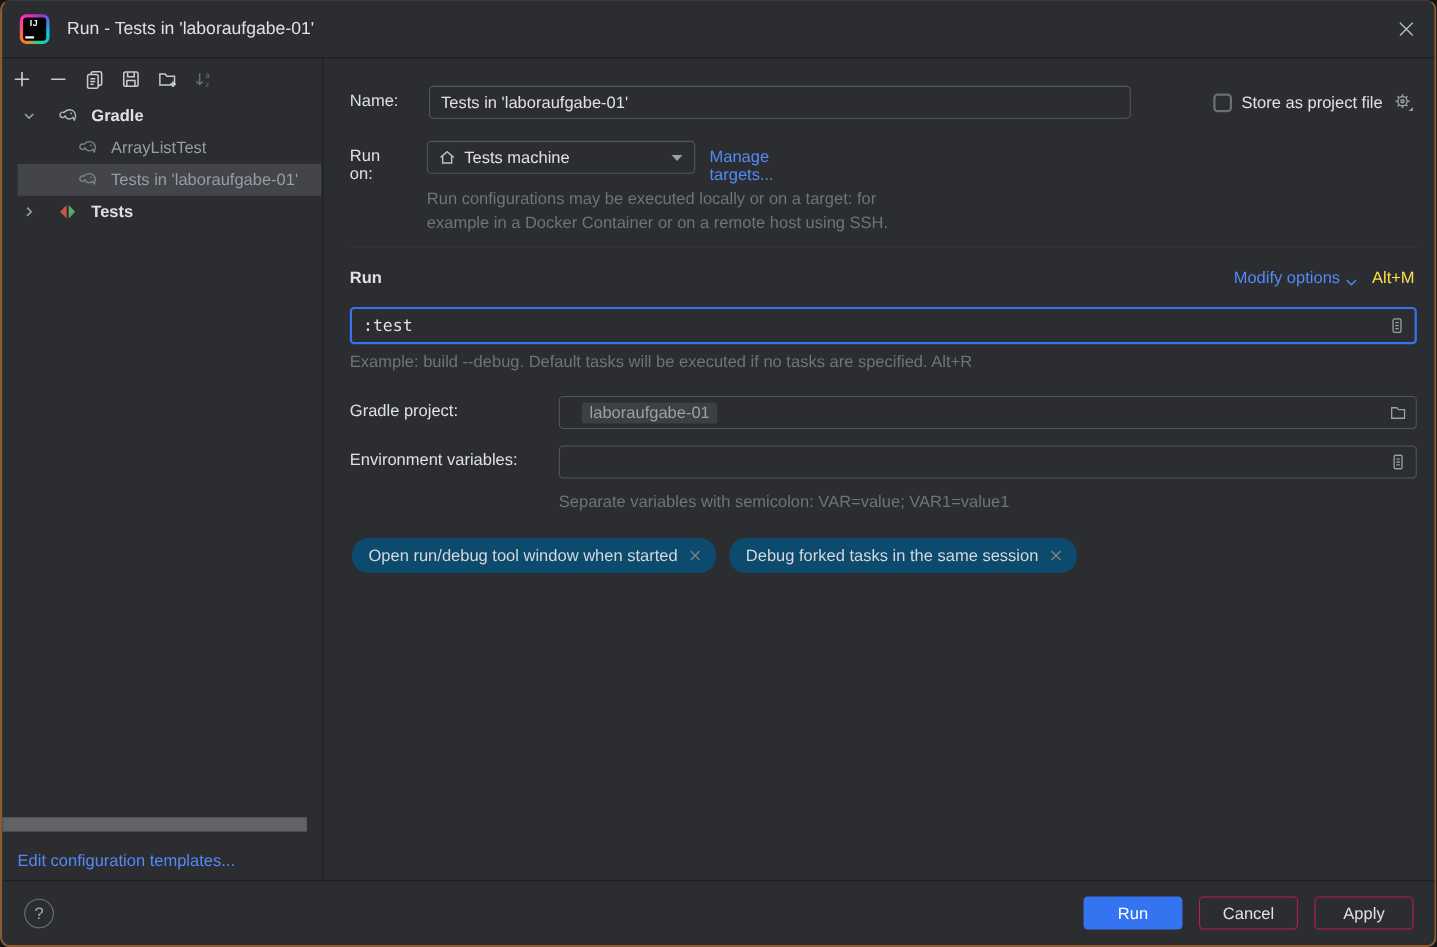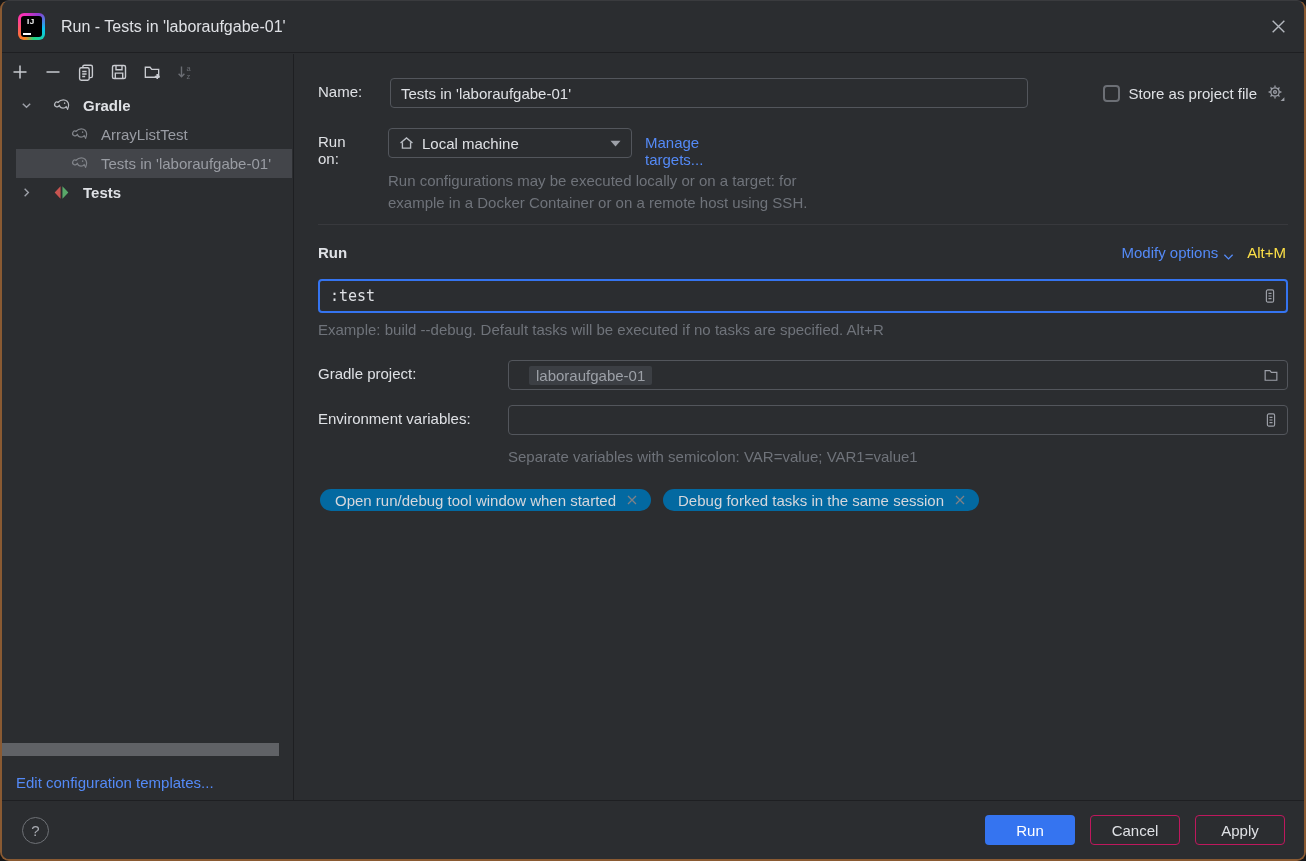--- a/index.html
+++ b/index.html
@@ -62,21 +62,21 @@
   .run-input { position:absolute; left:23px; right:20px; top:225px; height:34px; border:2px solid #3574F0; border-radius:4px; background:#2B2D30; display:flex; align-items:center; }
   .run-input input { font-family:"DejaVu Sans Mono", monospace; font-size:15px; }
   .run-hint { position:absolute; left:23px; top:267px; color:#6F737A; }
   .row-gradle { position:absolute; left:23px; top:306px; height:30px; right:20px; }
   .row-gradle .lbl, .row-env .lbl { position:absolute; left:0; top:5px; }
   .row-gradle .field, .row-env .field { position:absolute; left:190px; right:0; top:0; }
   .ghost-val { color:#9CA0A7; background:#3C3F44; padding:1px 7px; border-radius:2px; margin-left:20px; }
   .row-env { position:absolute; left:23px; top:351px; height:30px; right:20px; }
   .env-hint { position:absolute; left:213px; top:394px; color:#6F737A; }
   .chips { position:absolute; left:25px; top:435px; display:flex; gap:12px; }
-  .chip { height:22px; border-radius:15px; background:#0369a1; display:flex; align-items:center; gap:10px; padding:0 13px 0 15px; color:#D5D7DC; }
+  .chip { height:32px; border-radius:15px; background:#0c4a6e; display:flex; align-items:center; gap:10px; padding:0 13px 0 15px; color:#D5D7DC; }
   .chip-x { display:flex; color:#7E8187; }
   
   .footer { position:absolute; left:0; bottom:0; width:100%; height:59px; border-top:1px solid #1E1F22; display:flex; align-items:center; padding:0 19px 0 20px; background:#2B2D30; }
   .help-btn { width:27px; height:27px; border:1.5px solid #6E7176; border-radius:50%; color:#A8ABB2; display:flex; align-items:center; justify-content:center; font-size:15px; }
   .footer .spacer { flex:1; }
   .btns { display:flex; gap:15px; }
   .btn { height:30px; min-width:90px; border-radius:4px; display:flex; align-items:center; justify-content:center; padding:0 16px; font-size:15px; }
   .btn-primary { background:#3574F0; color:#FFFFFF; }
   .btn-secondary { border:1px solid #be185d; color:#DFE1E5; }
   svg { display:block; }
@@ -222,21 +222,21 @@
 
     <div class="row-runon">
       <span class="lbl">Run on:</span>
       <div class="dropdown">
         <span style="display:flex;color:#BABEC4;">
           <svg width="17" height="17" viewBox="0 0 20 20" fill="none" stroke="currentColor" stroke-width="1.6">
             <path d="M3 9.5 10 3.5l7 6"></path>
             <path d="M5.2 8.4v7.1h9.6V8.4"></path>
           </svg>
         </span>
-        <span>Local machine</span>
+        <span>Tests machine</span>
         <span class="caret">
           <svg width="11" height="7" viewBox="0 0 11 7">
               <polygon points="0.5,0.8 10.5,0.8 5.5,6.4" fill="currentColor"></polygon>
             </svg>
         </span>
       </div>
       <a class="link manage-link">Manage targets...</a>
     </div>
 
     <div class="runon-help">

